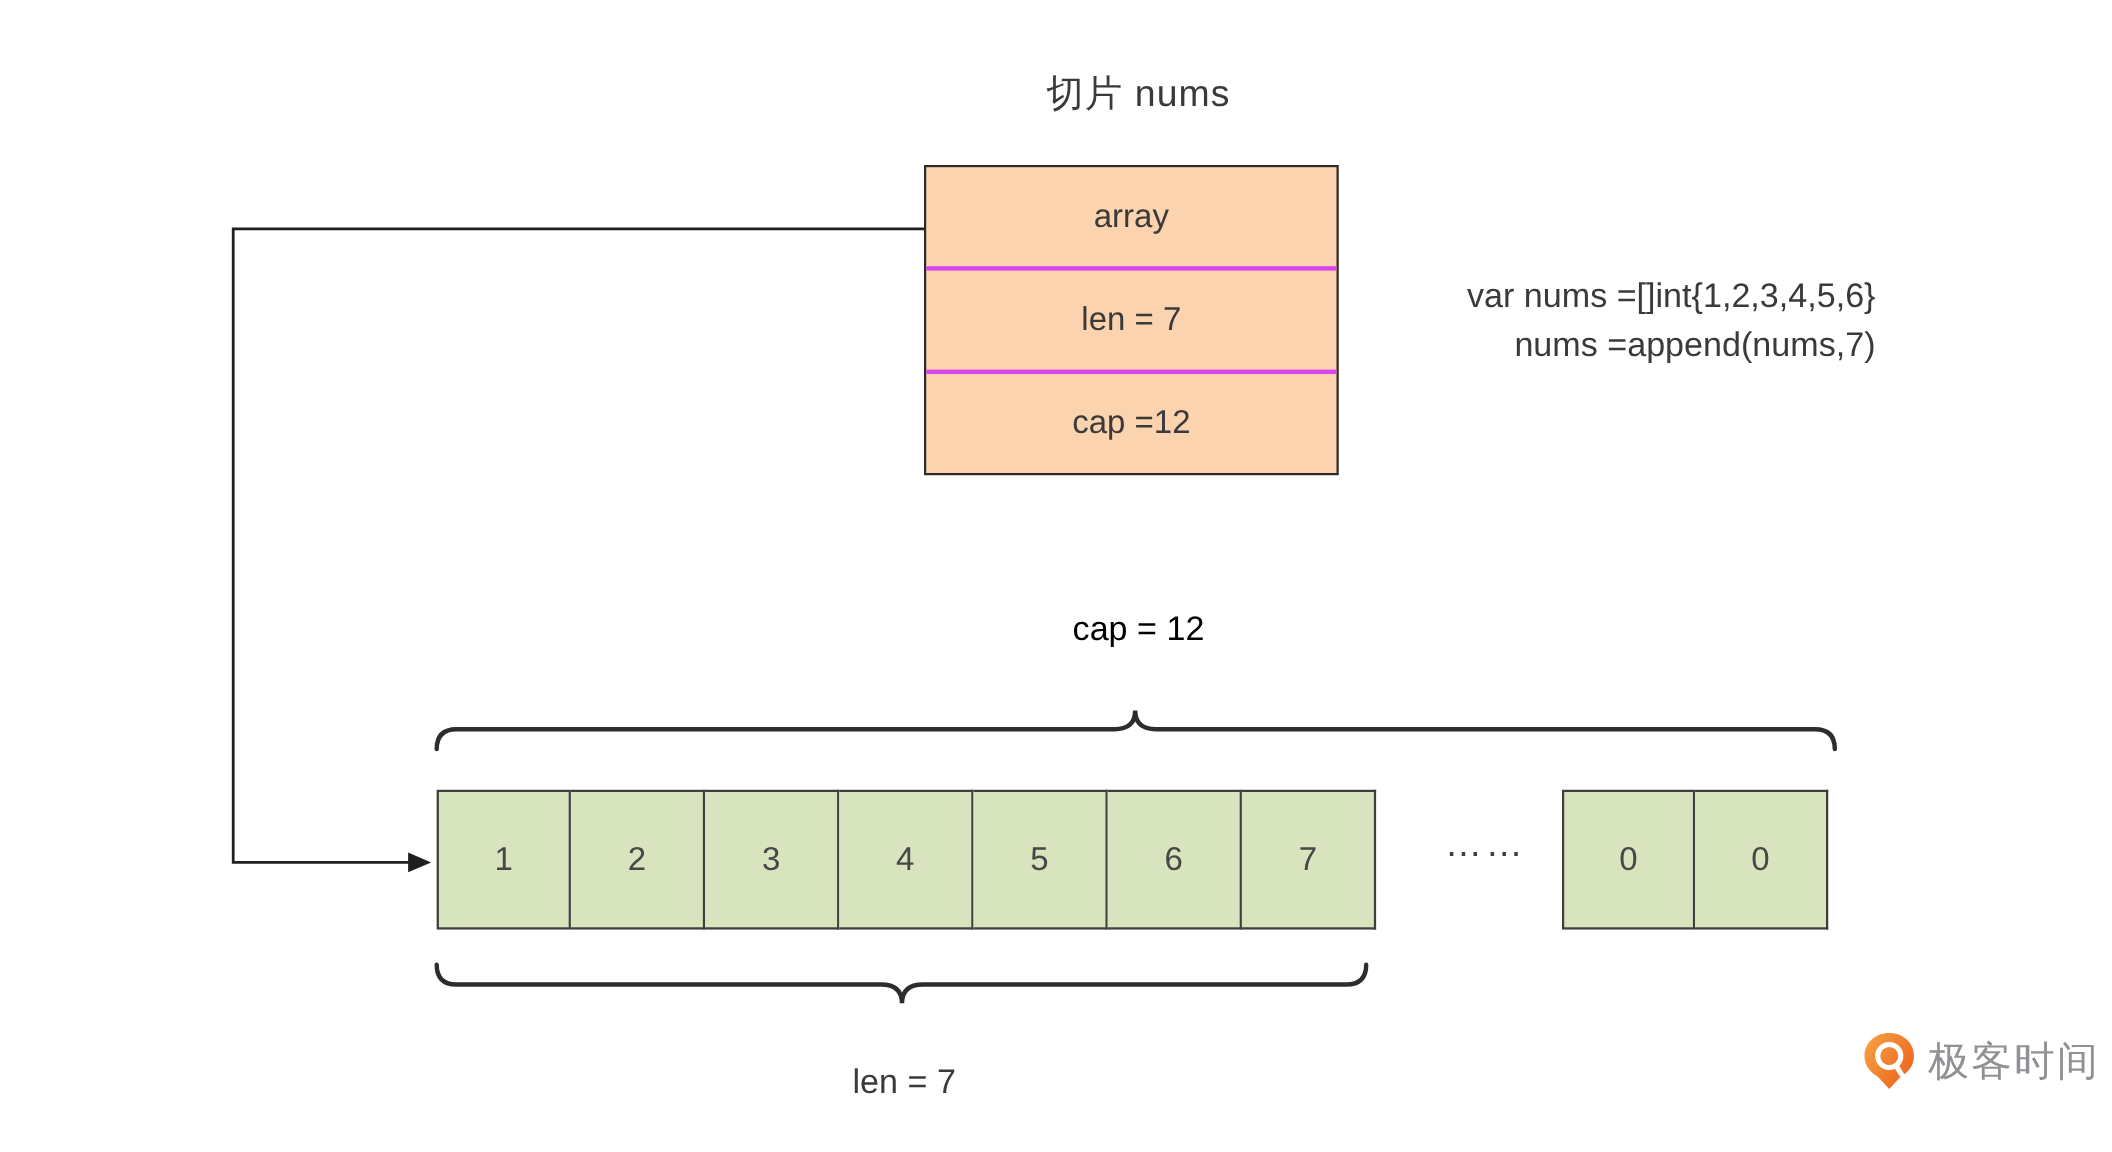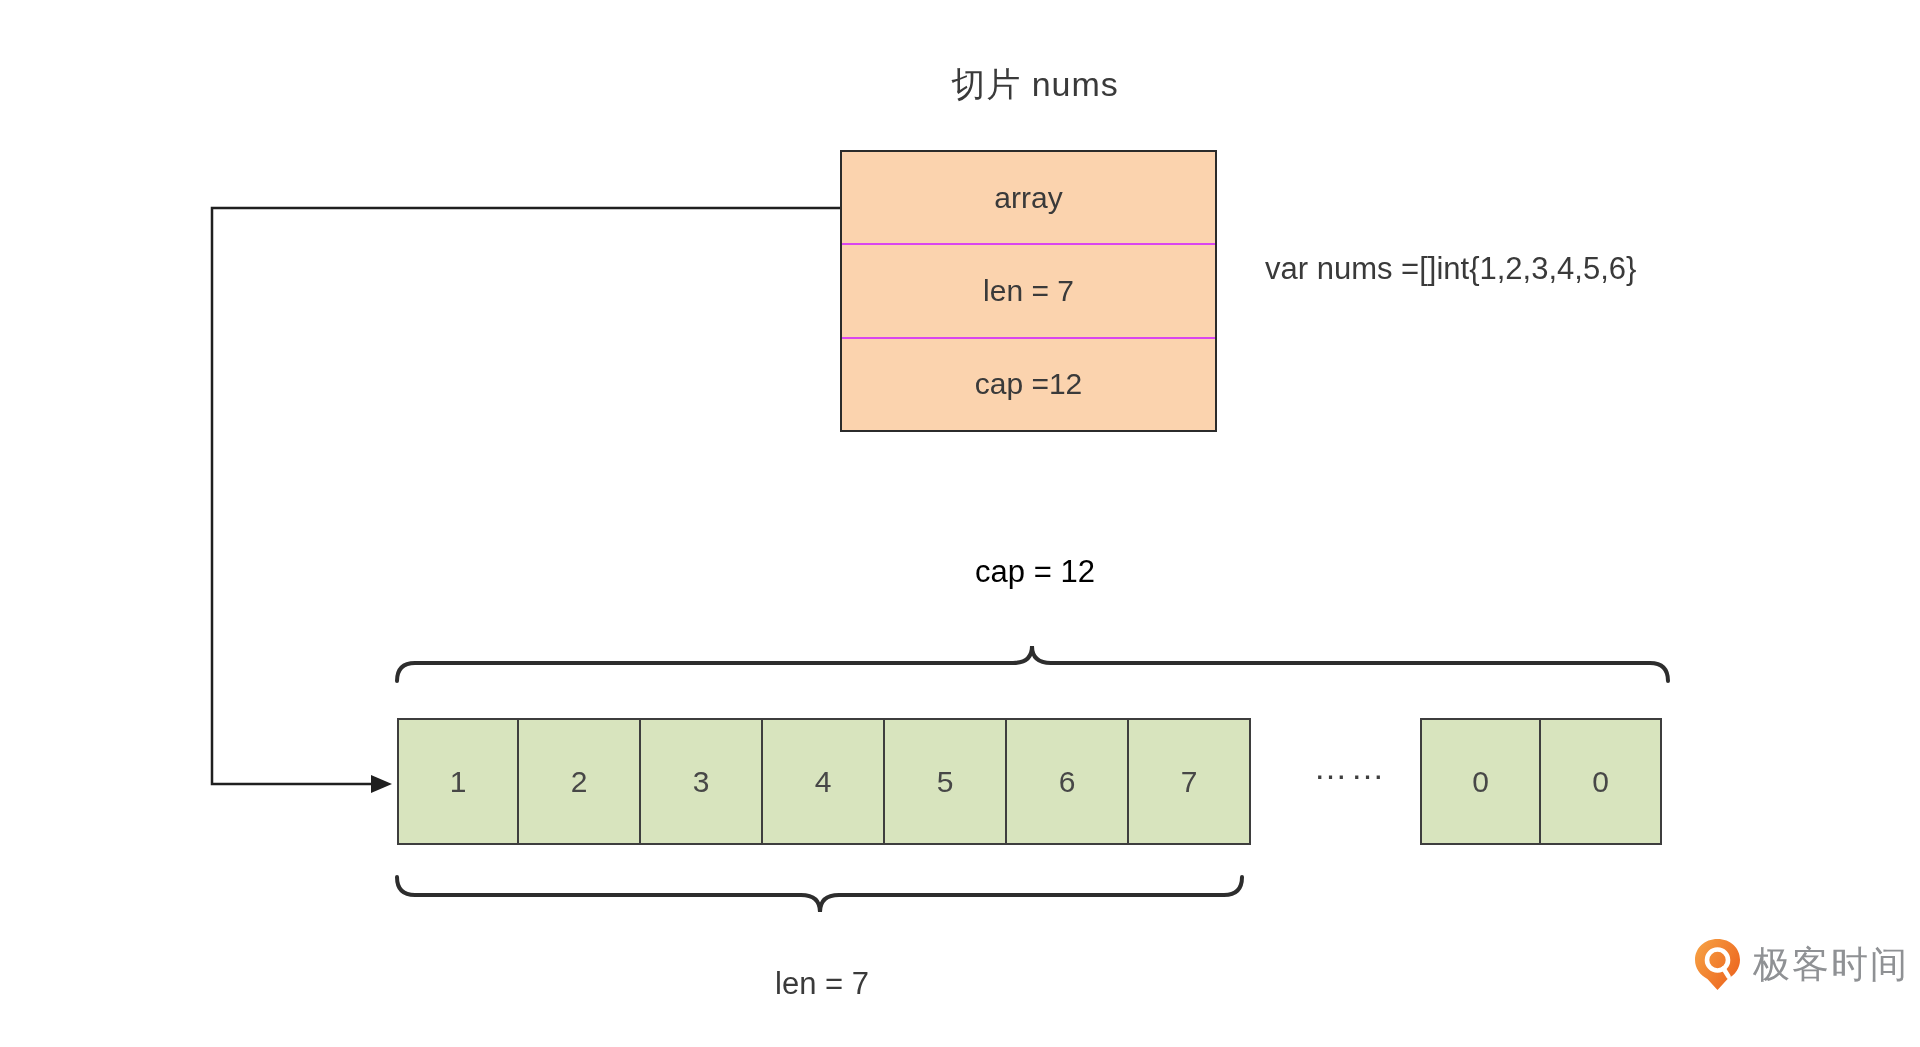--- a/index.html
+++ b/index.html
@@ -37,30 +37,30 @@
     display: flex;
     flex-direction: column;
   }
   .struct-row {
     flex: 1;
     display: flex;
     align-items: center;
     justify-content: center;
     font-size: 30px;
     color: #3a3a3a;
-    border-bottom: 2px solid #d946ef;
+    border-bottom: 4px solid #d946ef;
   }
   .struct-row:last-child { border-bottom: none; }
 
   
   .code-annotation {
     position: absolute;
     left: 1265px; top: 246px;
     width: 440px;
-    text-align: left;
+    text-align: right;
     font-size: 31px;
     line-height: 45px;
     color: #3a3a3a;
     white-space: nowrap;
   }
 
   
   .cap-label {
     position: absolute;
     left: 885px; top: 554px;
@@ -145,20 +145,21 @@
   <div class="diagram-title">切片 nums</div>
 
   <div class="struct-box">
     <div class="struct-row">array</div>
     <div class="struct-row">len = 7</div>
     <div class="struct-row">cap =12</div>
   </div>
 
   <div class="code-annotation">
     <div>var nums =[]int{1,2,3,4,5,6}</div>
+    <div>nums =append(nums,7)</div>
   </div>
 
   <div class="cap-label">cap = 12</div>
 
   <div class="cells-row">
     <div class="cell">1</div>
     <div class="cell">2</div>
     <div class="cell">3</div>
     <div class="cell">4</div>
     <div class="cell">5</div>

